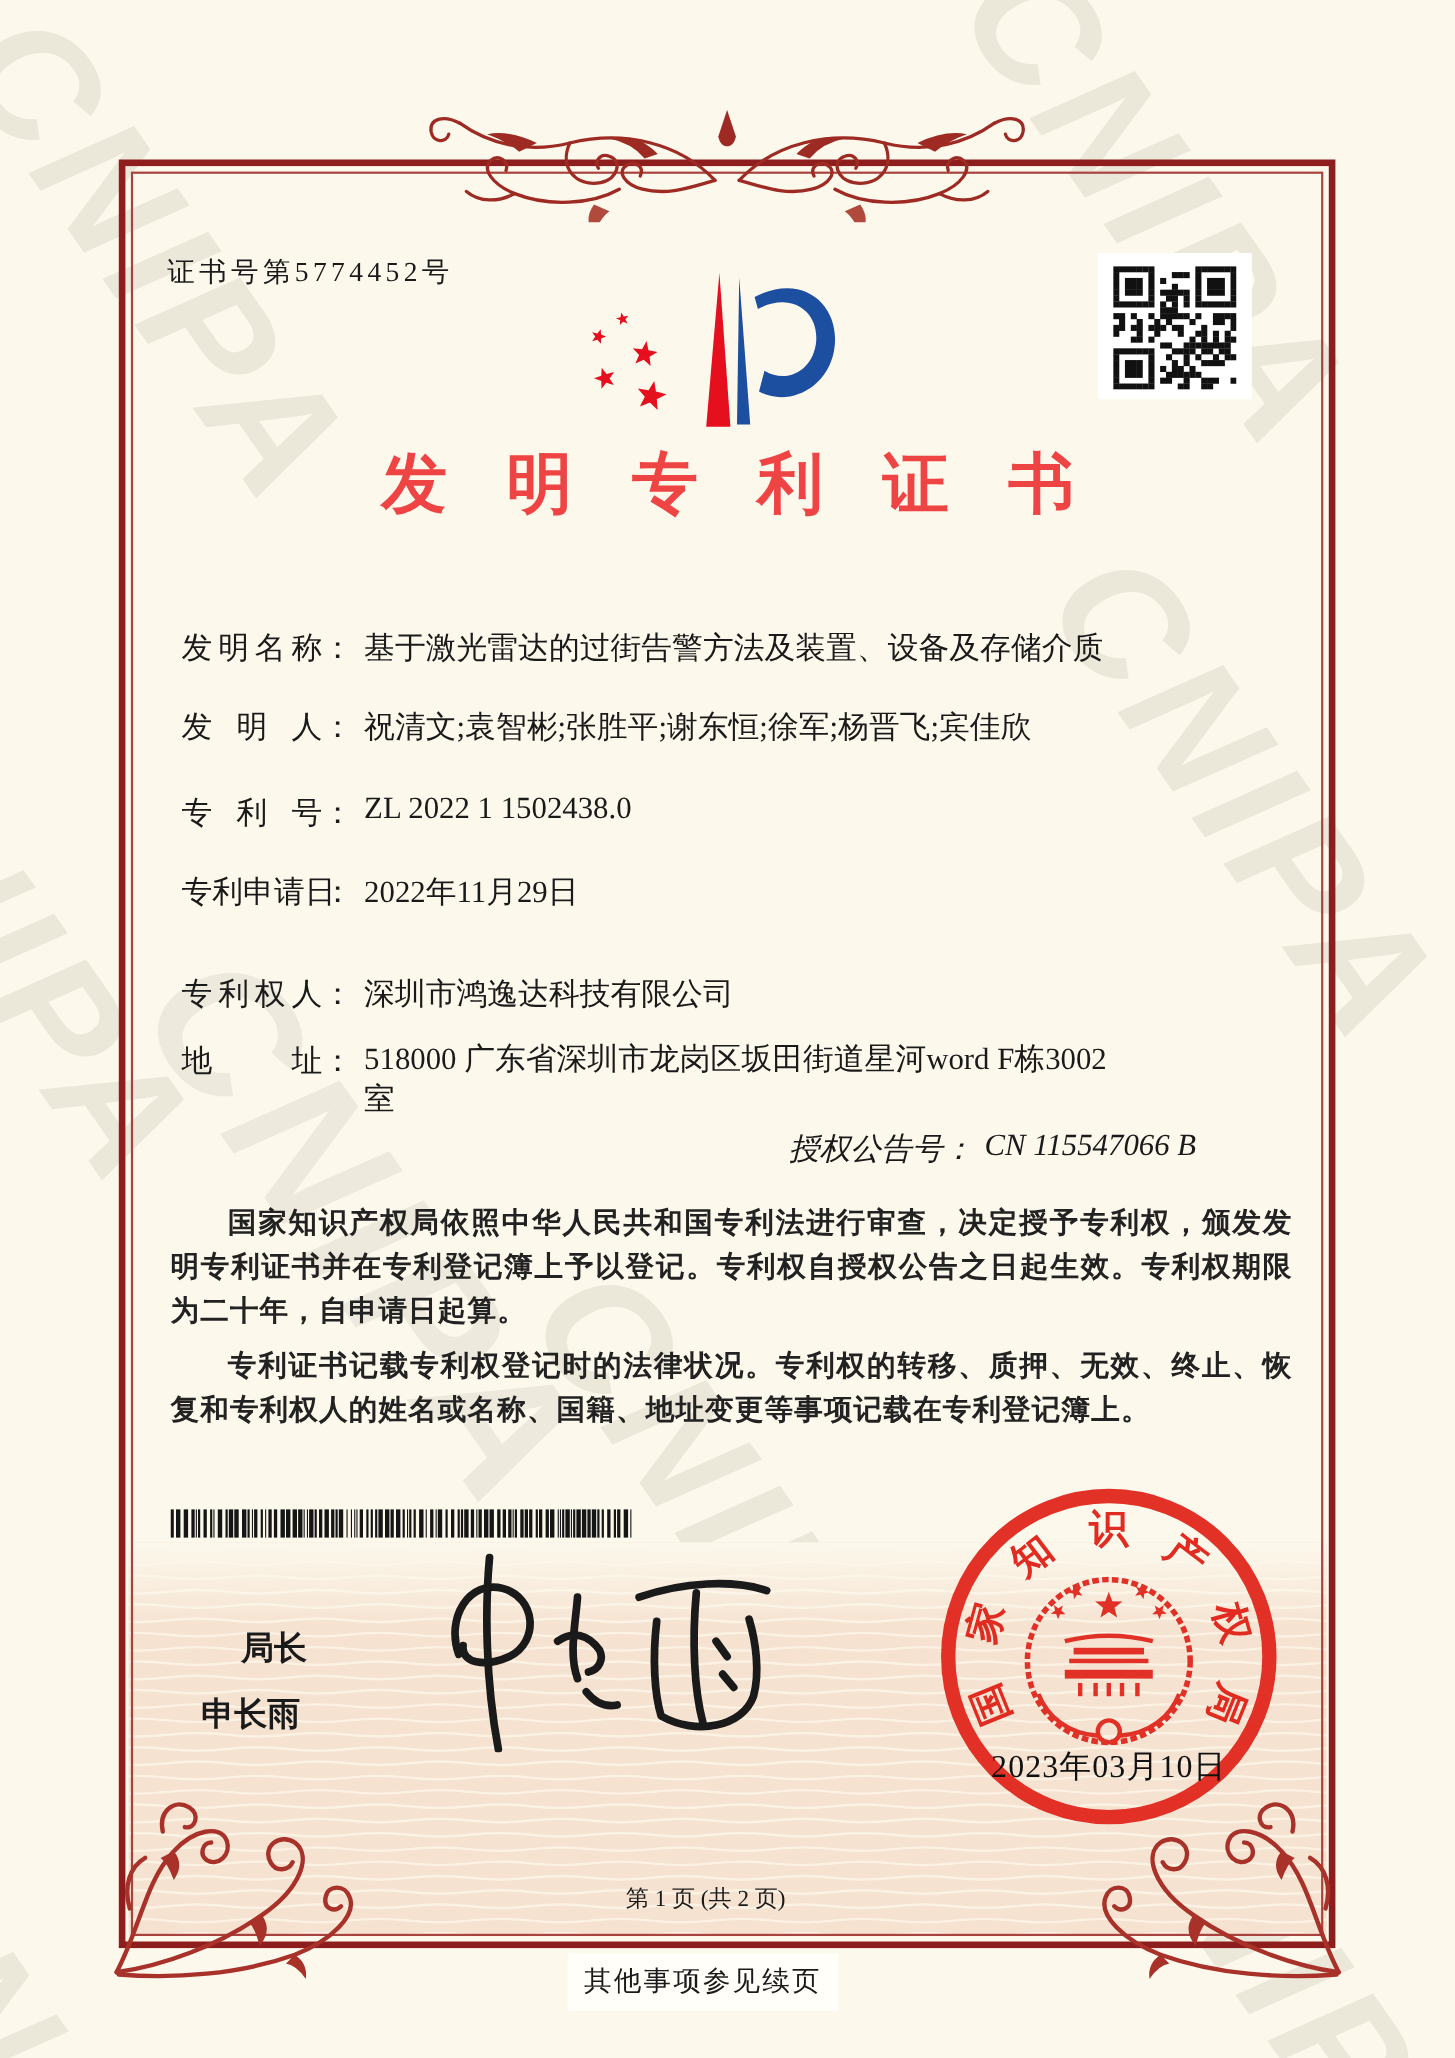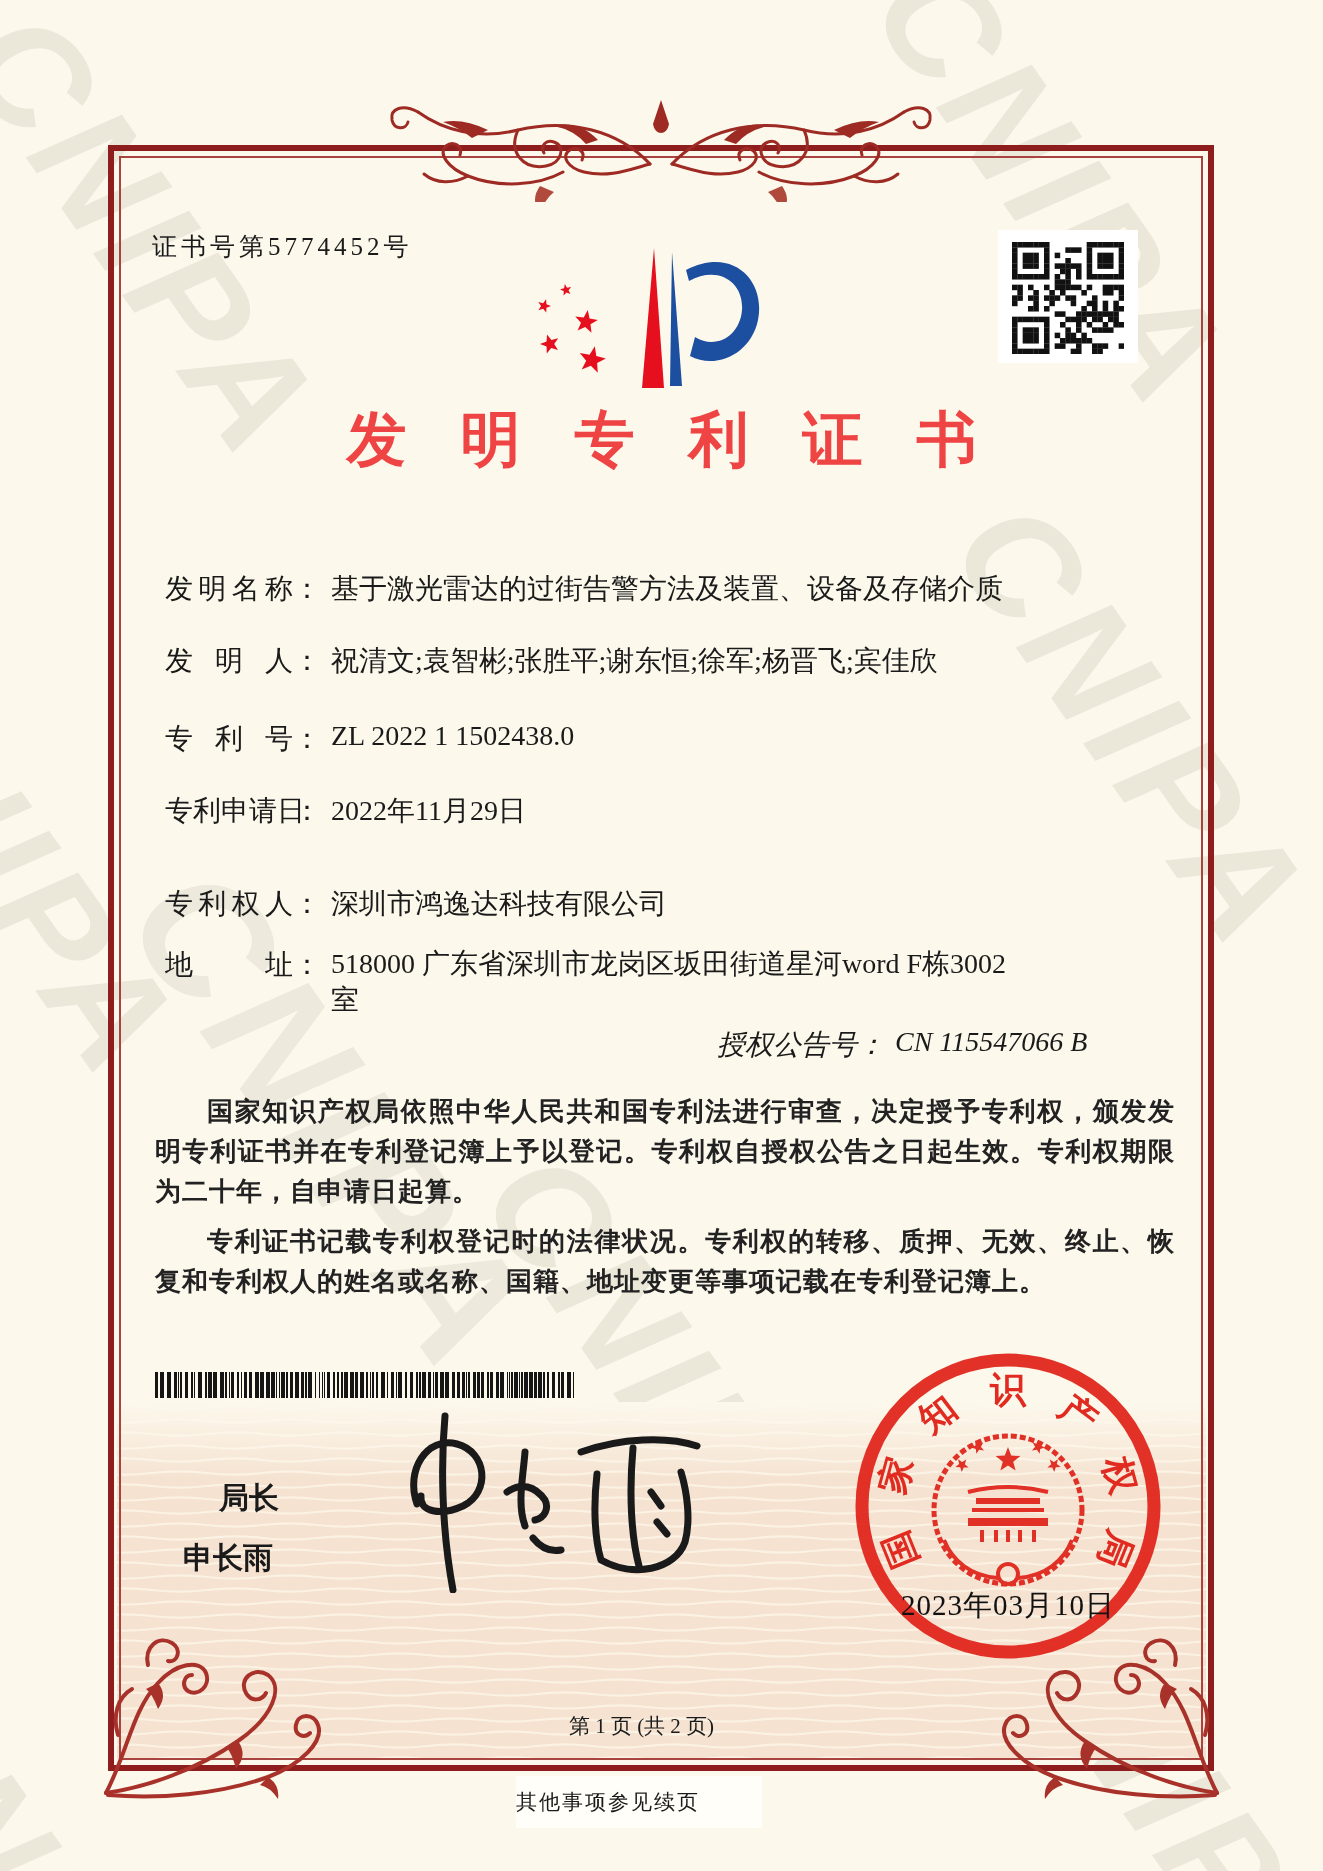--- a/index.html
+++ b/index.html
@@ -80,21 +80,21 @@
     font-family:"Liberation Sans","DejaVu Sans",sans-serif;}
   .signature{position:absolute;left:375px;top:1408px;width:340px;height:185px;}
   .seal{position:absolute;left:850px;top:1348px;width:316px;height:316px;}
   .seal-date{
     position:absolute;left:858px;top:1586px;width:300px;text-align:center;
     font-size:29px;letter-spacing:1px;color:#111;
   }
   .footer-page{position:absolute;left:0;right:40px;top:1712px;text-align:center;font-size:21px;}
   .cont-note{
     position:absolute;left:516px;top:1776px;width:246px;height:52px;line-height:52px;
-    background:#fffef9;font-size:21px;letter-spacing:2px;
+    background:#fffef9;text-align:center;font-size:25px;letter-spacing:2px;
   }
 </style>
 </head>
 <body>
 
 <div class="page">
 
   <div class="wm wm1">CNIPA</div>
   <div class="wm wm2">CNIPA</div>
   <div class="wm wm3">CNIPA</div>

